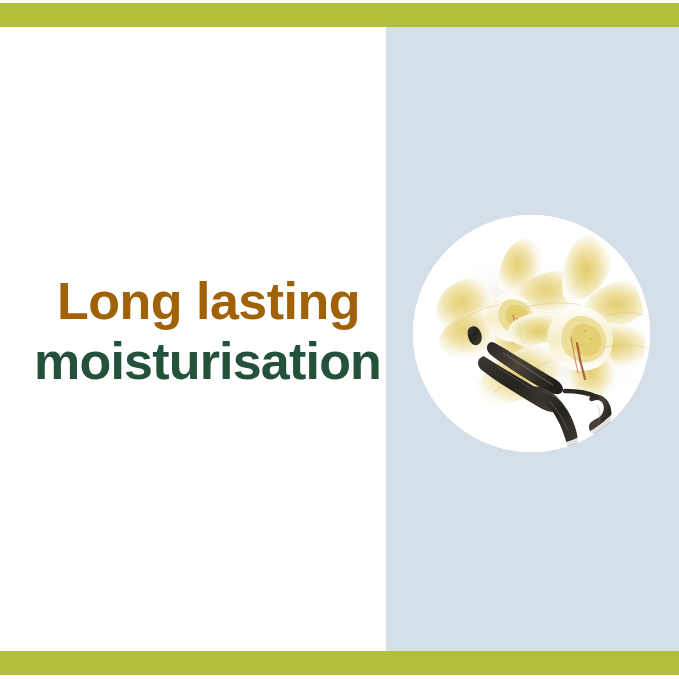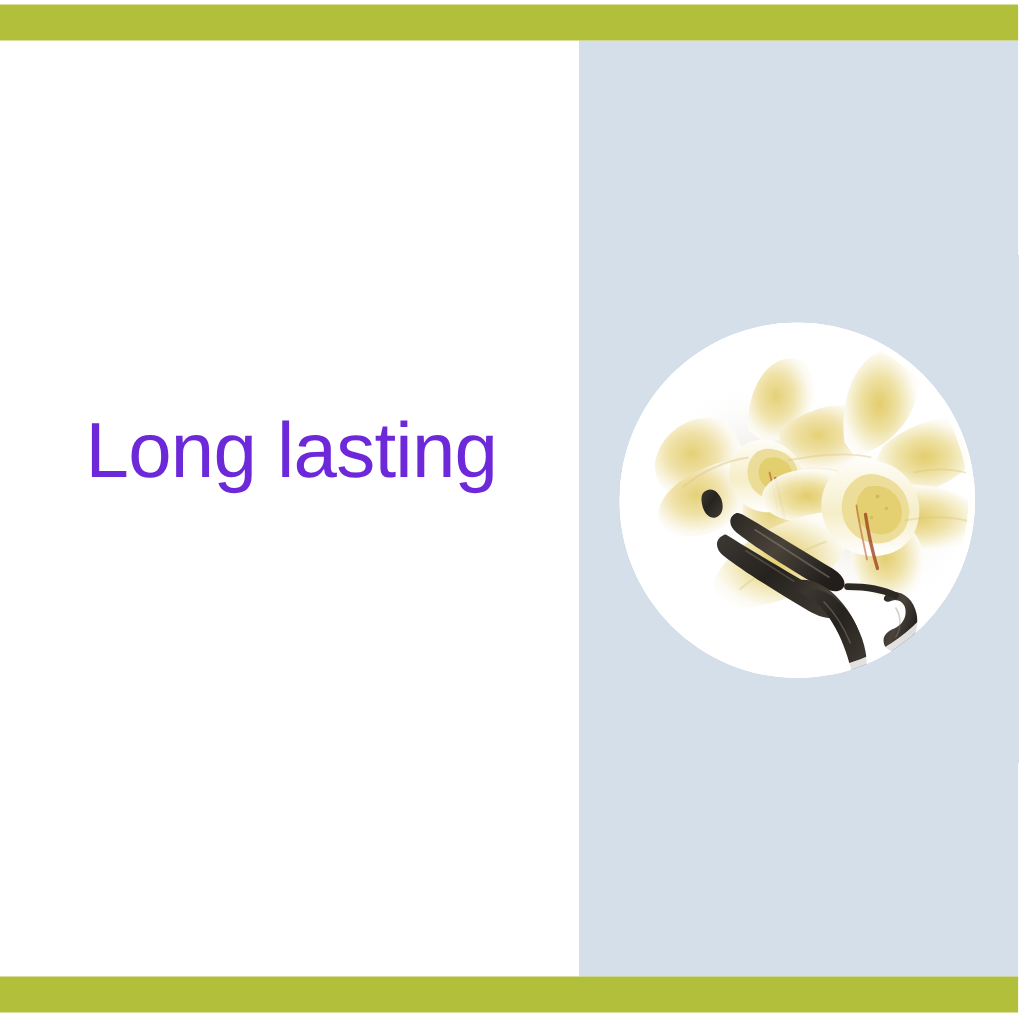--- a/index.html
+++ b/index.html
@@ -53,23 +53,23 @@
   }
   
   .headline {
     position: absolute;
     left: 34px;
     top: 272px;
     width: 350px;
   }
   .headline-line1 {
     display: block;
-    color: #6d28d9;
+    color: #a16207;
     font-size: 52px;
-    font-weight: 400;
+    font-weight: 700;
     letter-spacing: -0.5px;
     line-height: 58px;
     white-space: nowrap;
     padding-left: 23px;
   }
   .headline-line2 {
     display: block;
     color: #23513a;
     font-size: 52px;
     font-weight: 700;
@@ -101,20 +101,21 @@
 <div class="banner">
 
   <div class="panel-left"></div>
   <div class="panel-right"></div>
 
   <div class="bar-top"></div>
   <div class="bar-bottom"></div>
 
   <div class="headline">
     <span class="headline-line1">Long lasting</span>
+    <span class="headline-line2">moisturisation</span>
   </div>
 
   <div class="photo-circle">
     <svg viewBox="0 0 237 237" xmlns="http://www.w3.org/2000/svg">
       <defs>
         <radialGradient id="petalL" cx="42%" cy="45%" r="62%">
           <stop offset="0%" stop-color="#e4cf72"></stop>
           <stop offset="42%" stop-color="#efe0a4"></stop>
           <stop offset="78%" stop-color="#fbf8ec"></stop>
           <stop offset="100%" stop-color="#ffffff"></stop>

